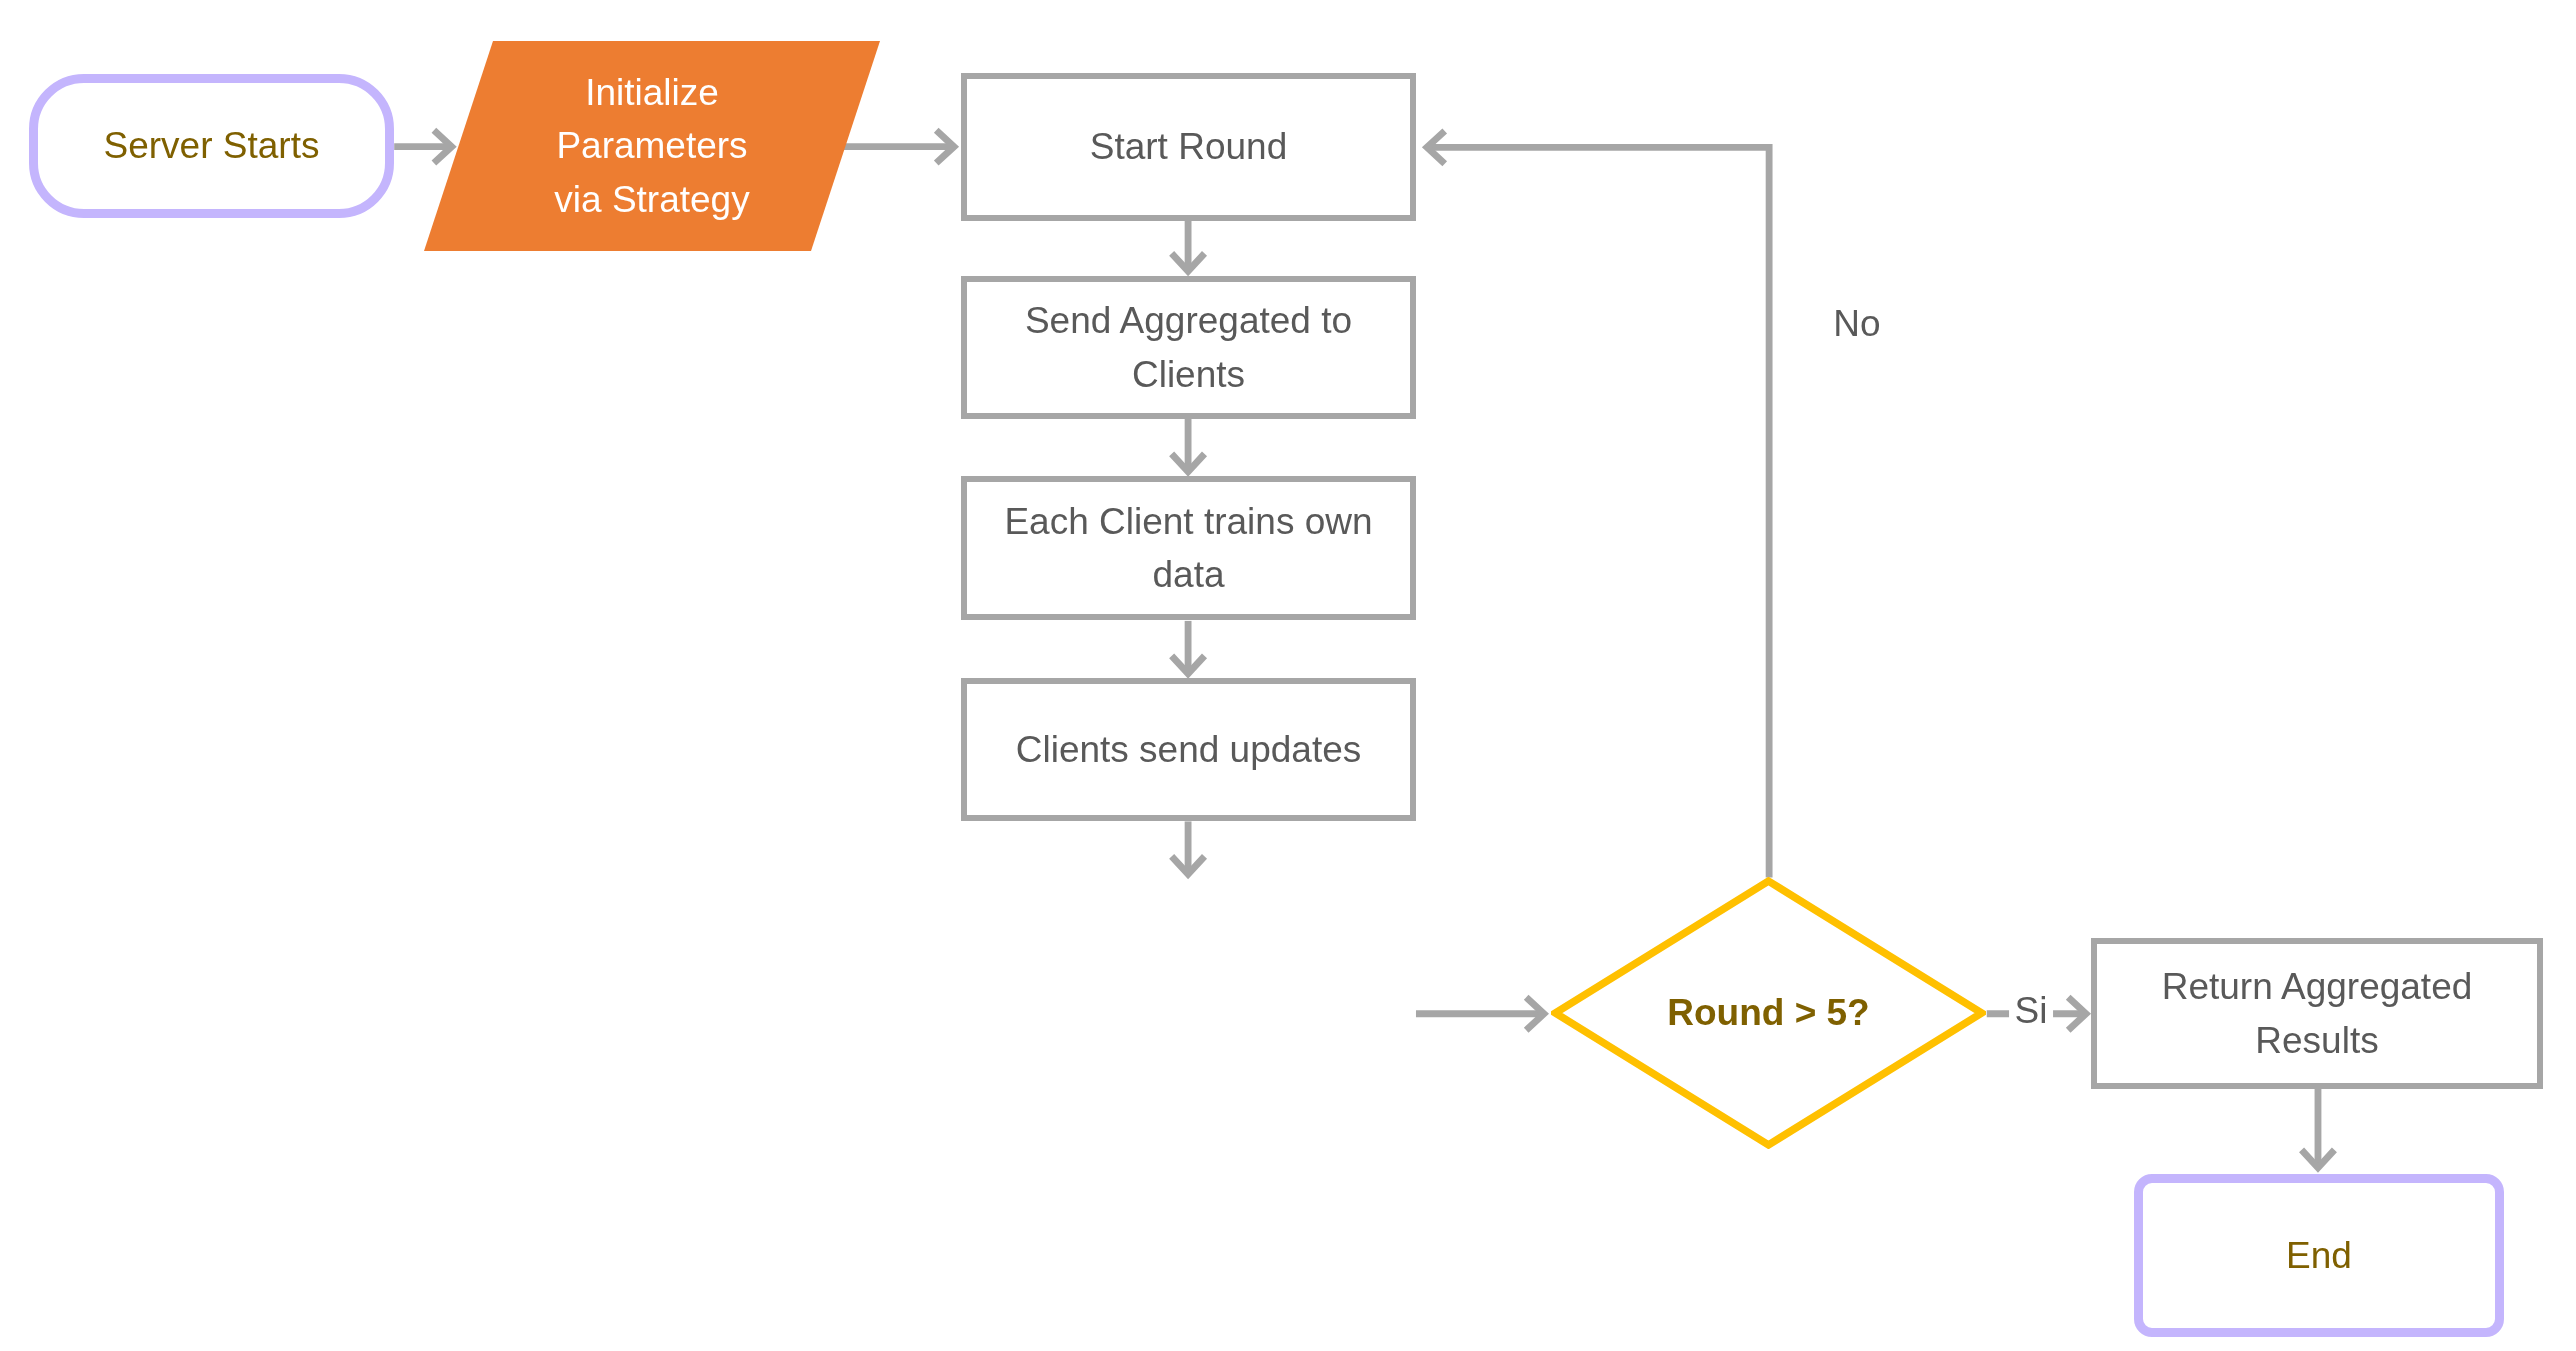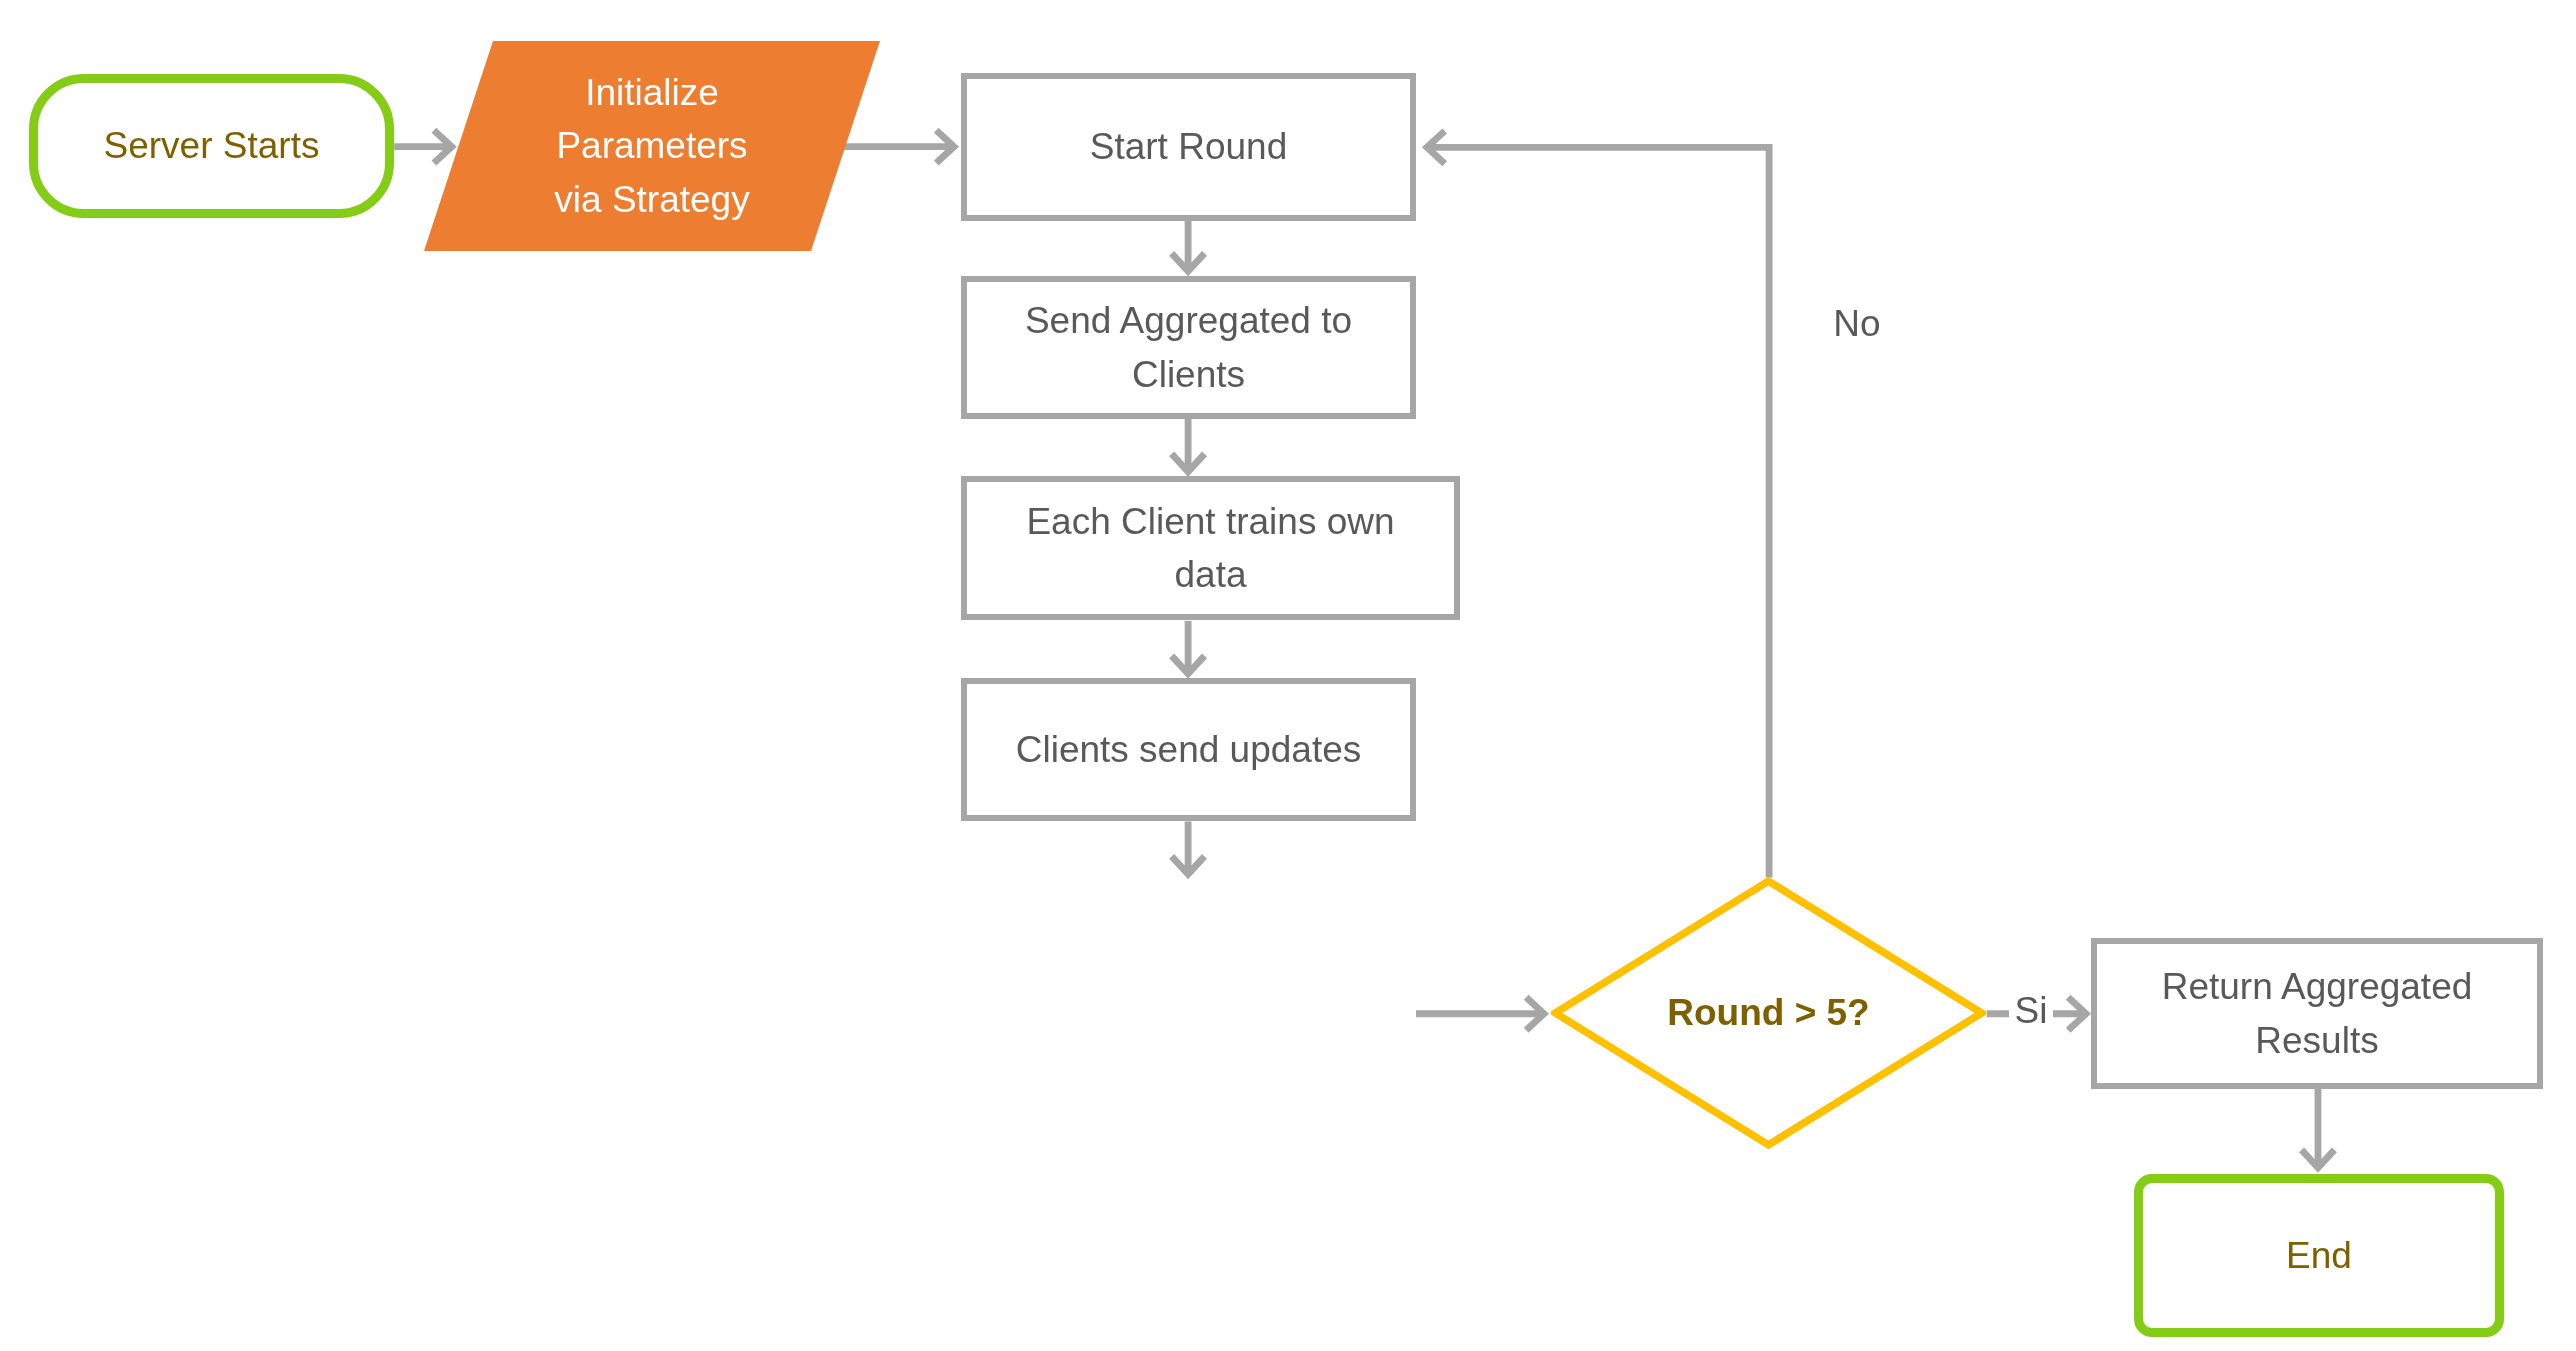--- a/index.html
+++ b/index.html
@@ -32,32 +32,32 @@
   .node .lbl { white-space: pre-line; }
 
   .process {
     background: #ffffff;
     border: 6.8px solid #A6A6A6;
     color: #595959;
   }
 
   .terminator {
     background: #ffffff;
-    border: 9px solid #84cc16;
+    border: 9px solid #c4b5fd;
     color: #7F6000;
   }
 
   
   .n-server-starts { left: 29px;  top: 74px;  width: 365px; height: 144px; border-radius: 55px; }
   .n-init-params   { left: 424px; top: 41px;   width: 456px; height: 210px;
                      background: #ED7D31; color: #ffffff;
                      clip-path: polygon(69px 0px, 456px 0px, 387px 210px, 0px 210px); }
   .n-start-round   { left: 961px; top: 73px;  width: 455px; height: 148px; }
   .n-send-params   { left: 961px; top: 276px;  width: 455px; height: 143px; }
-  .n-each-client   { left: 961px; top: 476px;  width: 499px; height: 144px; }
+  .n-each-client   { left: 961px; top: 476px;  width: 455px; height: 144px; }
   .n-clients-send  { left: 961px; top: 678px;  width: 455px; height: 143px; }
   .n-server-update { left: 961px; top: 879px; width: 455px; height: 290px; }
   .n-decision      { left: 1551px; top: 877px; width: 435px; height: 272px; color: #7F6000; font-weight: bold; }
   .n-decision svg  { position: absolute; left: 0; top: 0; }
   .n-decision .lbl { position: relative; }
   .n-return        { left: 2091px; top: 938px; width: 452px; height: 151px; }
   .n-end           { left: 2134px; top: 1174px; width: 370px; height: 163px; border-radius: 18px; }
 
   .edge-label {
     position: absolute;

